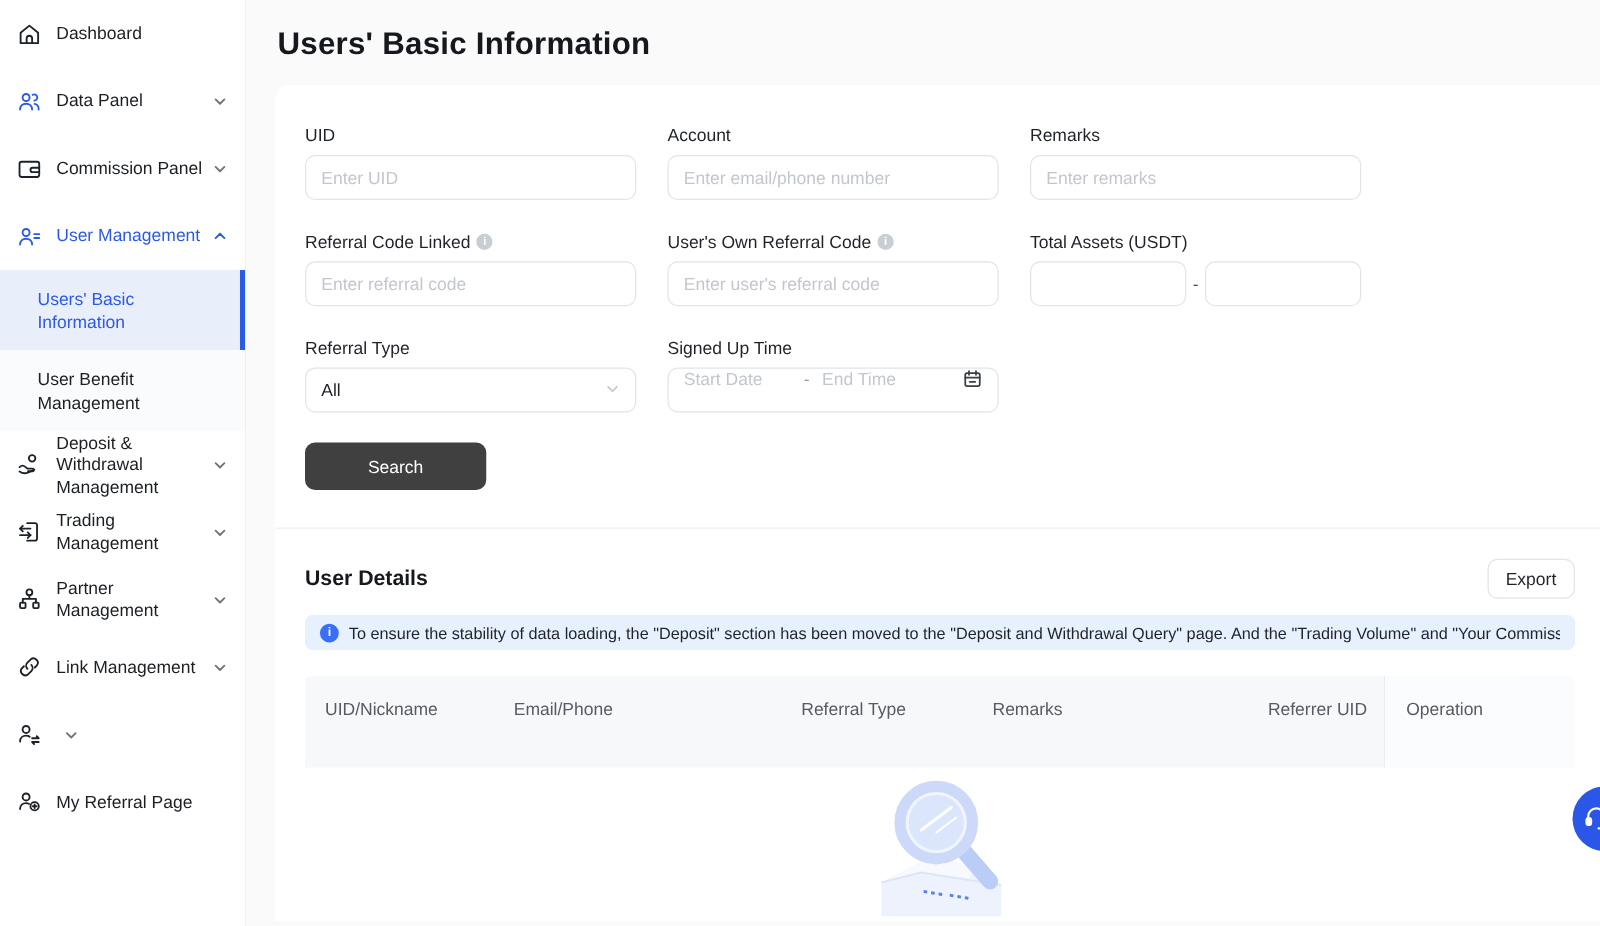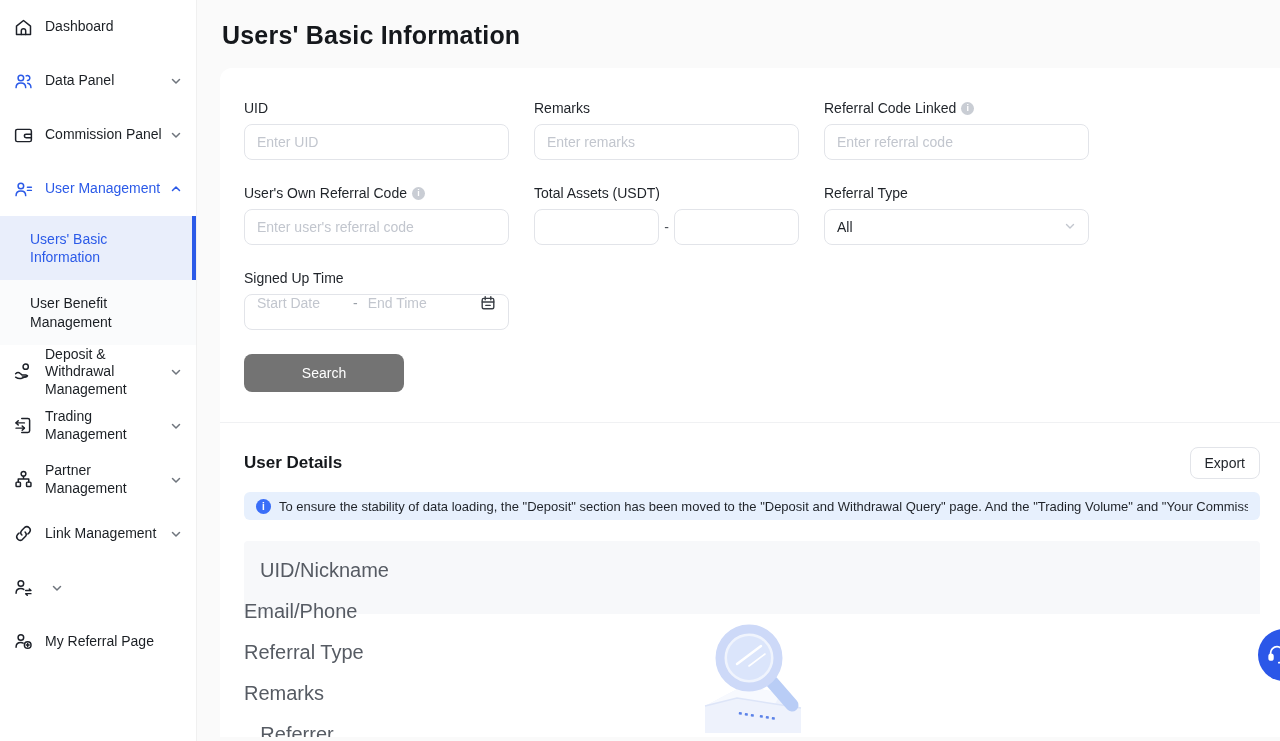--- a/index.html
+++ b/index.html
@@ -76,22 +76,22 @@
   }
   .date-range {
     height: 36px; border: 1px solid #e2e4e9; border-radius: 8px;
     display: flex; align-items: flex-start; padding: 0 12px;
     font-size: 14px; color: #c2c6ce; cursor: pointer; background: #fff;
   }
   .date-range .dr-start { width: 96px; }
   .date-range .dr-sep { color: #9aa0a8; margin-right: 10px; }
   .date-range .dr-end { flex: 1; }
   .search-btn {
-    margin-top: 24px; width: 160px; height: 38px;
-    background: #737373; color: #fff; border: none; border-radius: 8px;
+    margin-top: 24px; width: 145px; height: 38px;
+    background: #404040; color: #fff; border: none; border-radius: 8px;
     font-size: 14px; cursor: pointer; font-family: "Liberation Sans", sans-serif;
   }
 
   .section-divider { border: none; border-top: 1px solid #f0f1f3; margin: 30px -20px 0 -24px; }
 
   
   .details-row { display: flex; align-items: center; justify-content: space-between; margin-top: 24px; }
   .details-title { margin: 0; font-size: 17px; font-weight: 700; color: #15181c; }
   .export-btn {
     min-width: 70px; height: 32px; padding: 0 14px;
@@ -107,21 +107,21 @@
     width: 15px; height: 15px; border-radius: 50%; background: #3a6ef8; color: #fff;
     font-size: 10px; font-weight: 700; font-style: normal; flex-shrink: 0;
     display: inline-flex; align-items: center; justify-content: center;
   }
   .notice-text { overflow: hidden; }
 
   
   .table-header {
     margin-top: 21px; height: 73px; display: flex;
     background: #f7f8fa; border-radius: 4px 4px 0 0;
-    font-size: 20px; color: #565b63; flex-direction: column;
+    font-size: 14px; color: #565b63;
   }
   .th { padding-top: 18px; flex-shrink: 0; }
   .th.c1 { width: 167px; padding-left: 16px; }
   .th.c2 { width: 230px; }
   .th.c3 { width: 153px; }
   .th.c4 { width: 207px; }
   .th.c5 { width: 106px; text-align: center; }
   .th.c6 { flex: 1; padding-left: 17px; border-left: 1px solid #ececee; background: #fbfcfd; border-radius: 0 4px 0 0; }
 
   
@@ -311,20 +311,24 @@
     <div class="card">
 
       
       <div class="filter-grid">
 
         <div class="field">
           <div class="f-label">UID</div>
           <input class="text-input" type="text" placeholder="Enter UID" style="">
         </div>
 
+        <div class="field">
+          <div class="f-label">Account</div>
+          <input class="text-input" type="text" placeholder="Enter email/phone number" style="">
+        </div>
 
         <div class="field">
           <div class="f-label">Remarks</div>
           <input class="text-input" type="text" placeholder="Enter remarks" style="">
         </div>
 
         <div class="field">
           <div class="f-label">
             <span>Referral Code Linked</span>
             <i class="info-dot">i</i>

